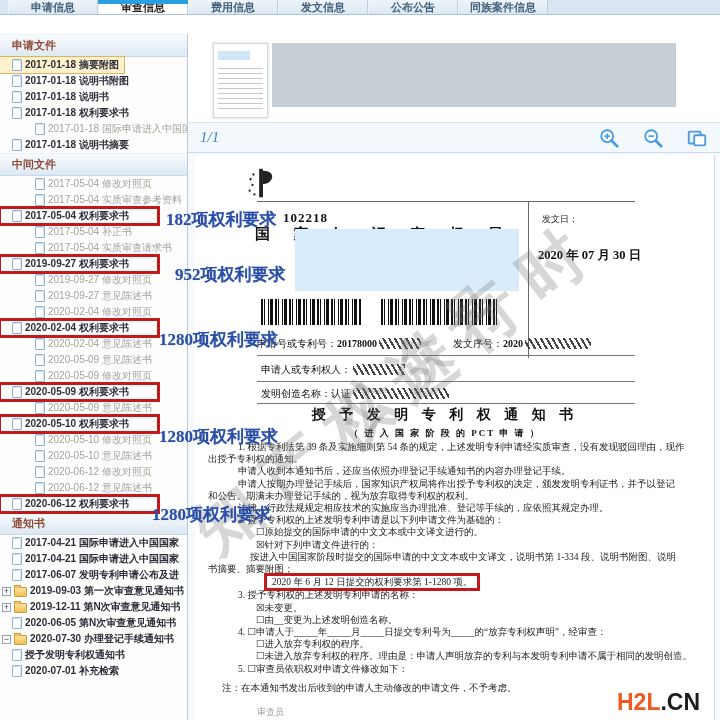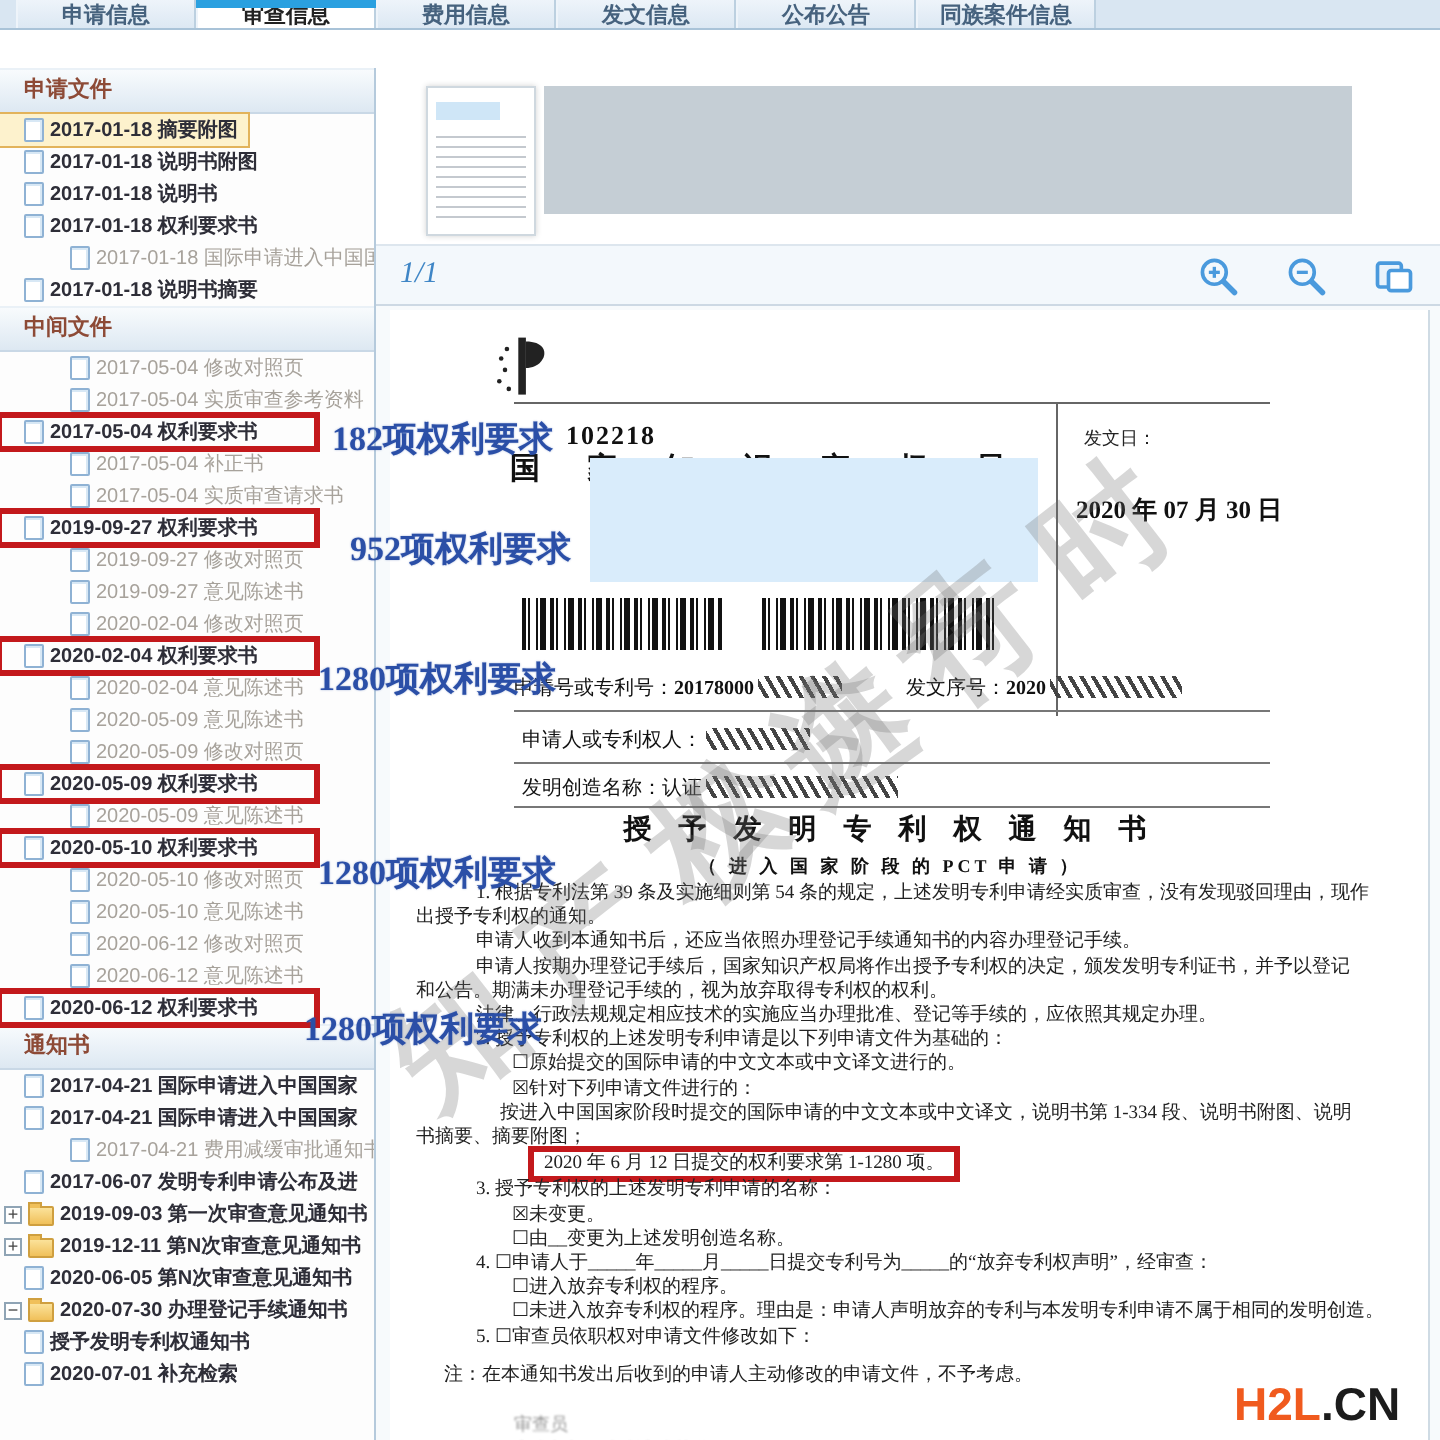--- a/index.html
+++ b/index.html
@@ -218,24 +218,20 @@
       </div>
       <div class="sec-header">通知书</div>
       <div class="item">
         <span class="icon-file"></span>
         <span class="lbl">2017-04-21 国际申请进入中国国家</span>
       </div>
       <div class="item">
         <span class="icon-file"></span>
         <span class="lbl">2017-04-21 国际申请进入中国国家</span>
       </div>
-      <div class="item dim">
-        <span class="icon-file"></span>
-        <span class="lbl">2017-04-21 费用减缓审批通知书</span>
-      </div>
       <div class="item">
         <span class="icon-file"></span>
         <span class="lbl">2017-06-07 发明专利申请公布及进</span>
       </div>
       <div class="item" style="padding-left: 2px;">
         <span class="expander">+</span>
         <span class="icon-folder"></span>
         <span class="lbl">2019-09-03 第一次审查意见通知书</span>
       </div>
       <div class="item" style="padding-left: 2px;">

